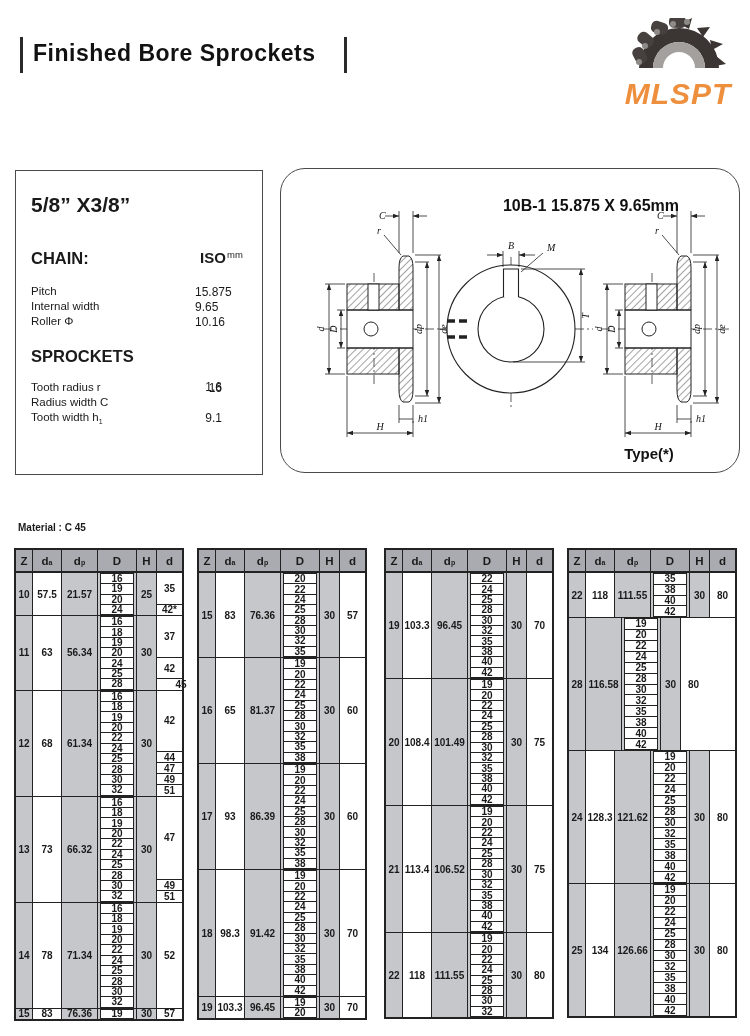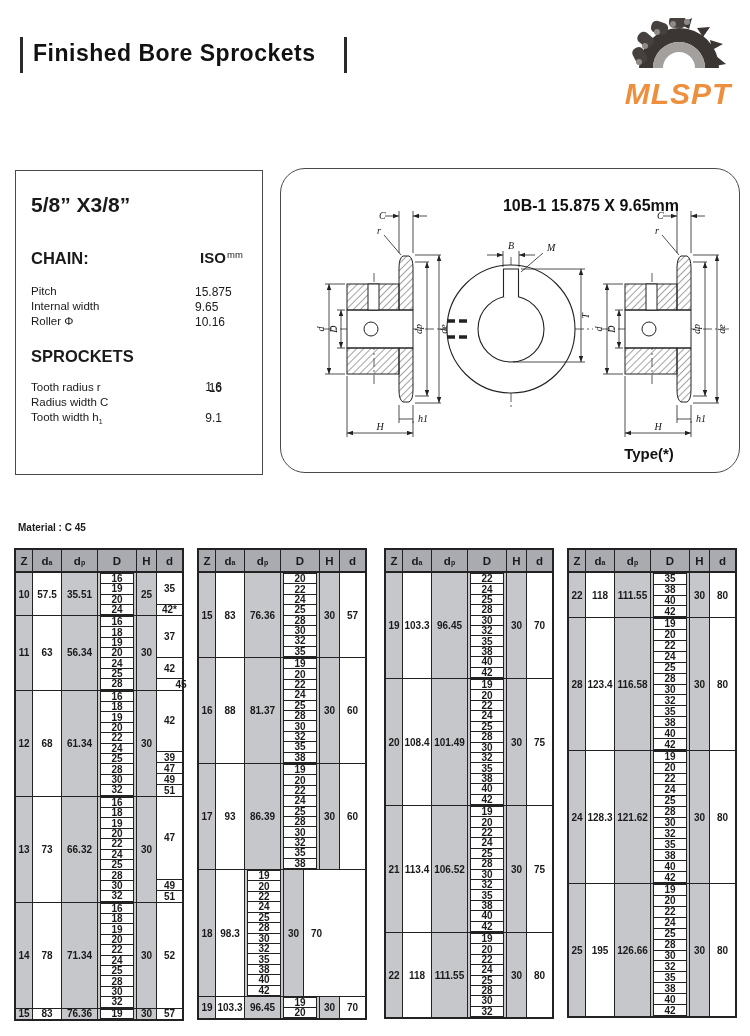--- a/index.html
+++ b/index.html
@@ -234,21 +234,21 @@
         <div class="th cw4">
           <span>H</span>
         </div>
         <div class="th cw5">
           <span>d</span>
         </div>
       </div>
       <div class="tgroup" style="height: 42px;">
         <div class="gcell shade cw0">10</div>
         <div class="gcell cw1">57.5</div>
-        <div class="gcell shade cw2">35.51</div>
+        <div class="gcell shade cw2">21.57</div>
         <div class="dcol cw3">
           <div class="dbox">16</div>
           <div class="dbox">19</div>
           <div class="dbox">20</div>
           <div class="dbox">24</div>
         </div>
         <div class="gcell shade cw4">25</div>
         <div class="ddcol cw5">
           <div class="dsub" style="flex-grow: 3;">35</div>
           <div class="dsub" style="flex-grow: 1;">42*</div>
@@ -286,21 +286,21 @@
           <div class="dbox">22</div>
           <div class="dbox">24</div>
           <div class="dbox">25</div>
           <div class="dbox">28</div>
           <div class="dbox">30</div>
           <div class="dbox">32</div>
         </div>
         <div class="gcell shade cw4">30</div>
         <div class="ddcol cw5">
           <div class="dsub" style="flex-grow: 6;">42</div>
-          <div class="dsub" style="flex-grow: 1;">39</div>
+          <div class="dsub" style="flex-grow: 1;">44</div>
           <div class="dsub" style="flex-grow: 1;">47</div>
           <div class="dsub" style="flex-grow: 1;">49</div>
           <div class="dsub" style="flex-grow: 1;">51</div>
         </div>
       </div>
       <div class="tgroup" style="height: 105px;">
         <div class="gcell shade cw0">13</div>
         <div class="gcell cw1">73</div>
         <div class="gcell shade cw2">66.32</div>
         <div class="dcol cw3">
@@ -393,21 +393,21 @@
           <div class="dbox">32</div>
           <div class="dbox">35</div>
         </div>
         <div class="gcell shade cw4">30</div>
         <div class="ddcol cw5">
           <div class="dsub" style="flex-grow: 8;">57</div>
         </div>
       </div>
       <div class="tgroup" style="height: 105px;">
         <div class="gcell shade cw0">16</div>
-        <div class="gcell cw1">88</div>
+        <div class="gcell cw1">65</div>
         <div class="gcell shade cw2">81.37</div>
         <div class="dcol cw3">
           <div class="dbox">19</div>
           <div class="dbox">20</div>
           <div class="dbox">22</div>
           <div class="dbox">24</div>
           <div class="dbox">25</div>
           <div class="dbox">28</div>
           <div class="dbox">30</div>
           <div class="dbox">32</div>
@@ -436,20 +436,21 @@
           <div class="dbox">38</div>
         </div>
         <div class="gcell shade cw4">30</div>
         <div class="ddcol cw5">
           <div class="dsub" style="flex-grow: 10;">60</div>
         </div>
       </div>
       <div class="tgroup" style="height: 126px;">
         <div class="gcell shade cw0">18</div>
         <div class="gcell cw1">98.3</div>
+        <div class="gcell shade cw2">91.42</div>
         <div class="dcol cw3">
           <div class="dbox">19</div>
           <div class="dbox">20</div>
           <div class="dbox">22</div>
           <div class="dbox">24</div>
           <div class="dbox">25</div>
           <div class="dbox">28</div>
           <div class="dbox">30</div>
           <div class="dbox">32</div>
           <div class="dbox">35</div>
@@ -619,21 +620,20 @@
           <div class="dbox">40</div>
           <div class="dbox">42</div>
         </div>
         <div class="gcell shade cw4">30</div>
         <div class="ddcol cw5">
           <div class="dsub" style="flex-grow: 4;">80</div>
         </div>
       </div>
       <div class="tgroup" style="height: 132px;">
         <div class="gcell shade cw0">28</div>
-        <div class="gcell cw1">123.4</div>
         <div class="gcell shade cw2">116.58</div>
         <div class="dcol cw3">
           <div class="dbox">19</div>
           <div class="dbox">20</div>
           <div class="dbox">22</div>
           <div class="dbox">24</div>
           <div class="dbox">25</div>
           <div class="dbox">28</div>
           <div class="dbox">30</div>
           <div class="dbox">32</div>
@@ -665,21 +665,21 @@
           <div class="dbox">40</div>
           <div class="dbox">42</div>
         </div>
         <div class="gcell shade cw4">30</div>
         <div class="ddcol cw5">
           <div class="dsub" style="flex-grow: 12;">80</div>
         </div>
       </div>
       <div class="tgroup" style="height: 132px;">
         <div class="gcell shade cw0">25</div>
-        <div class="gcell cw1">195</div>
+        <div class="gcell cw1">134</div>
         <div class="gcell shade cw2">126.66</div>
         <div class="dcol cw3">
           <div class="dbox">19</div>
           <div class="dbox">20</div>
           <div class="dbox">22</div>
           <div class="dbox">24</div>
           <div class="dbox">25</div>
           <div class="dbox">28</div>
           <div class="dbox">30</div>
           <div class="dbox">32</div>

